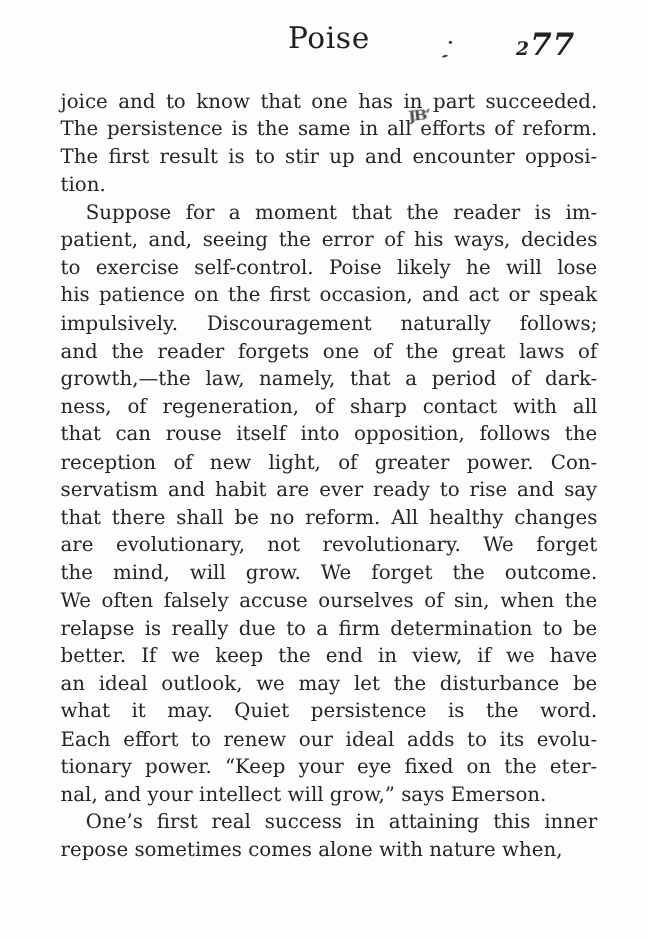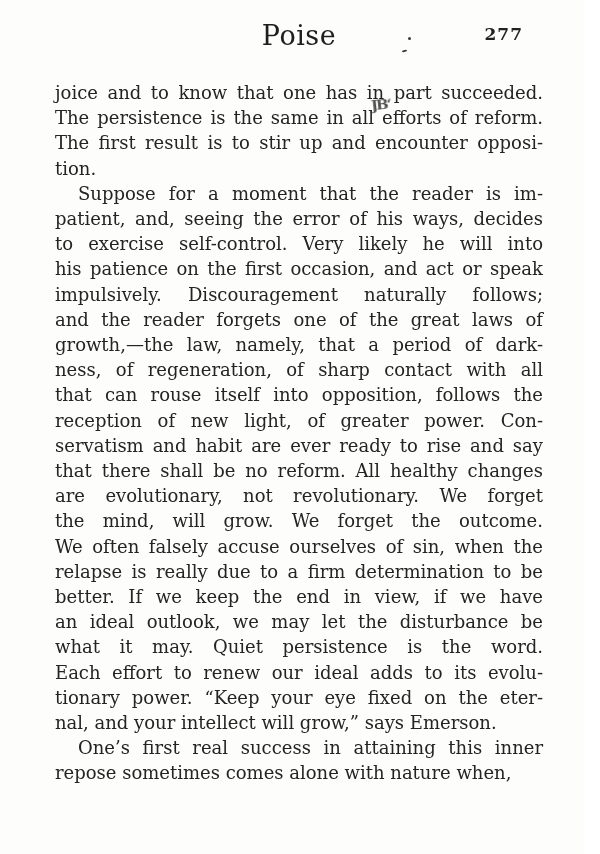--- a/index.html
+++ b/index.html
@@ -26,24 +26,25 @@
     top: 0;
     text-align: center;
     font-size: 27px;
     letter-spacing: 0.5px;
     color: #1e1e1c;
   }
   .page-number {
     position: absolute;
     right: 20px;
     top: 4px;
-    font-size: 17px;
+    font-size: 28px;
     font-weight: 600;
     letter-spacing: 1px;
     color: #222;
+    font-style: italic;
   }
   .page-number::first-letter { font-size: 17px; }
   .speck { position: absolute; background: #3a3a38; border-radius: 50%; }
   .speck-1 { left: 353px; top: 17px; width: 3px; height: 3px; }
   .speck-2 { left: 347px; top: 30px; width: 5px; height: 2px; border-radius: 40%; transform: rotate(-15deg); }
   .text-body {
     position: absolute;
     left: 55px;
     top: 80px;
     width: 488px;
@@ -87,21 +88,21 @@
   <div class="text-body">
       <div class="paragraph">
         <div class="line">joice and to know that one has in part succeeded.</div>
         <div class="line">The persistence is the same in all efforts of reform.</div>
         <div class="line">The first result is to stir up and encounter opposi-</div>
         <div class="line last">tion.</div>
       </div>
       <div class="paragraph">
         <div class="line indent">Suppose for a moment that the reader is im-</div>
         <div class="line">patient, and, seeing the error of his ways, decides</div>
-        <div class="line">to exercise self-control. Very likely he will into</div>
+        <div class="line">to exercise self-control. Poise likely he will lose</div>
         <div class="line">his patience on the first occasion, and act or speak</div>
         <div class="line">impulsively. Discouragement naturally follows;</div>
         <div class="line">and the reader forgets one of the great laws of</div>
         <div class="line">growth,—the law, namely, that a period of dark-</div>
         <div class="line">ness, of regeneration, of sharp contact with all</div>
         <div class="line">that can rouse itself into opposition, follows the</div>
         <div class="line">reception of new light, of greater power. Con-</div>
         <div class="line">servatism and habit are ever ready to rise and say</div>
         <div class="line">that there shall be no reform. All healthy changes</div>
         <div class="line">are evolutionary, not revolutionary. We forget</div>

